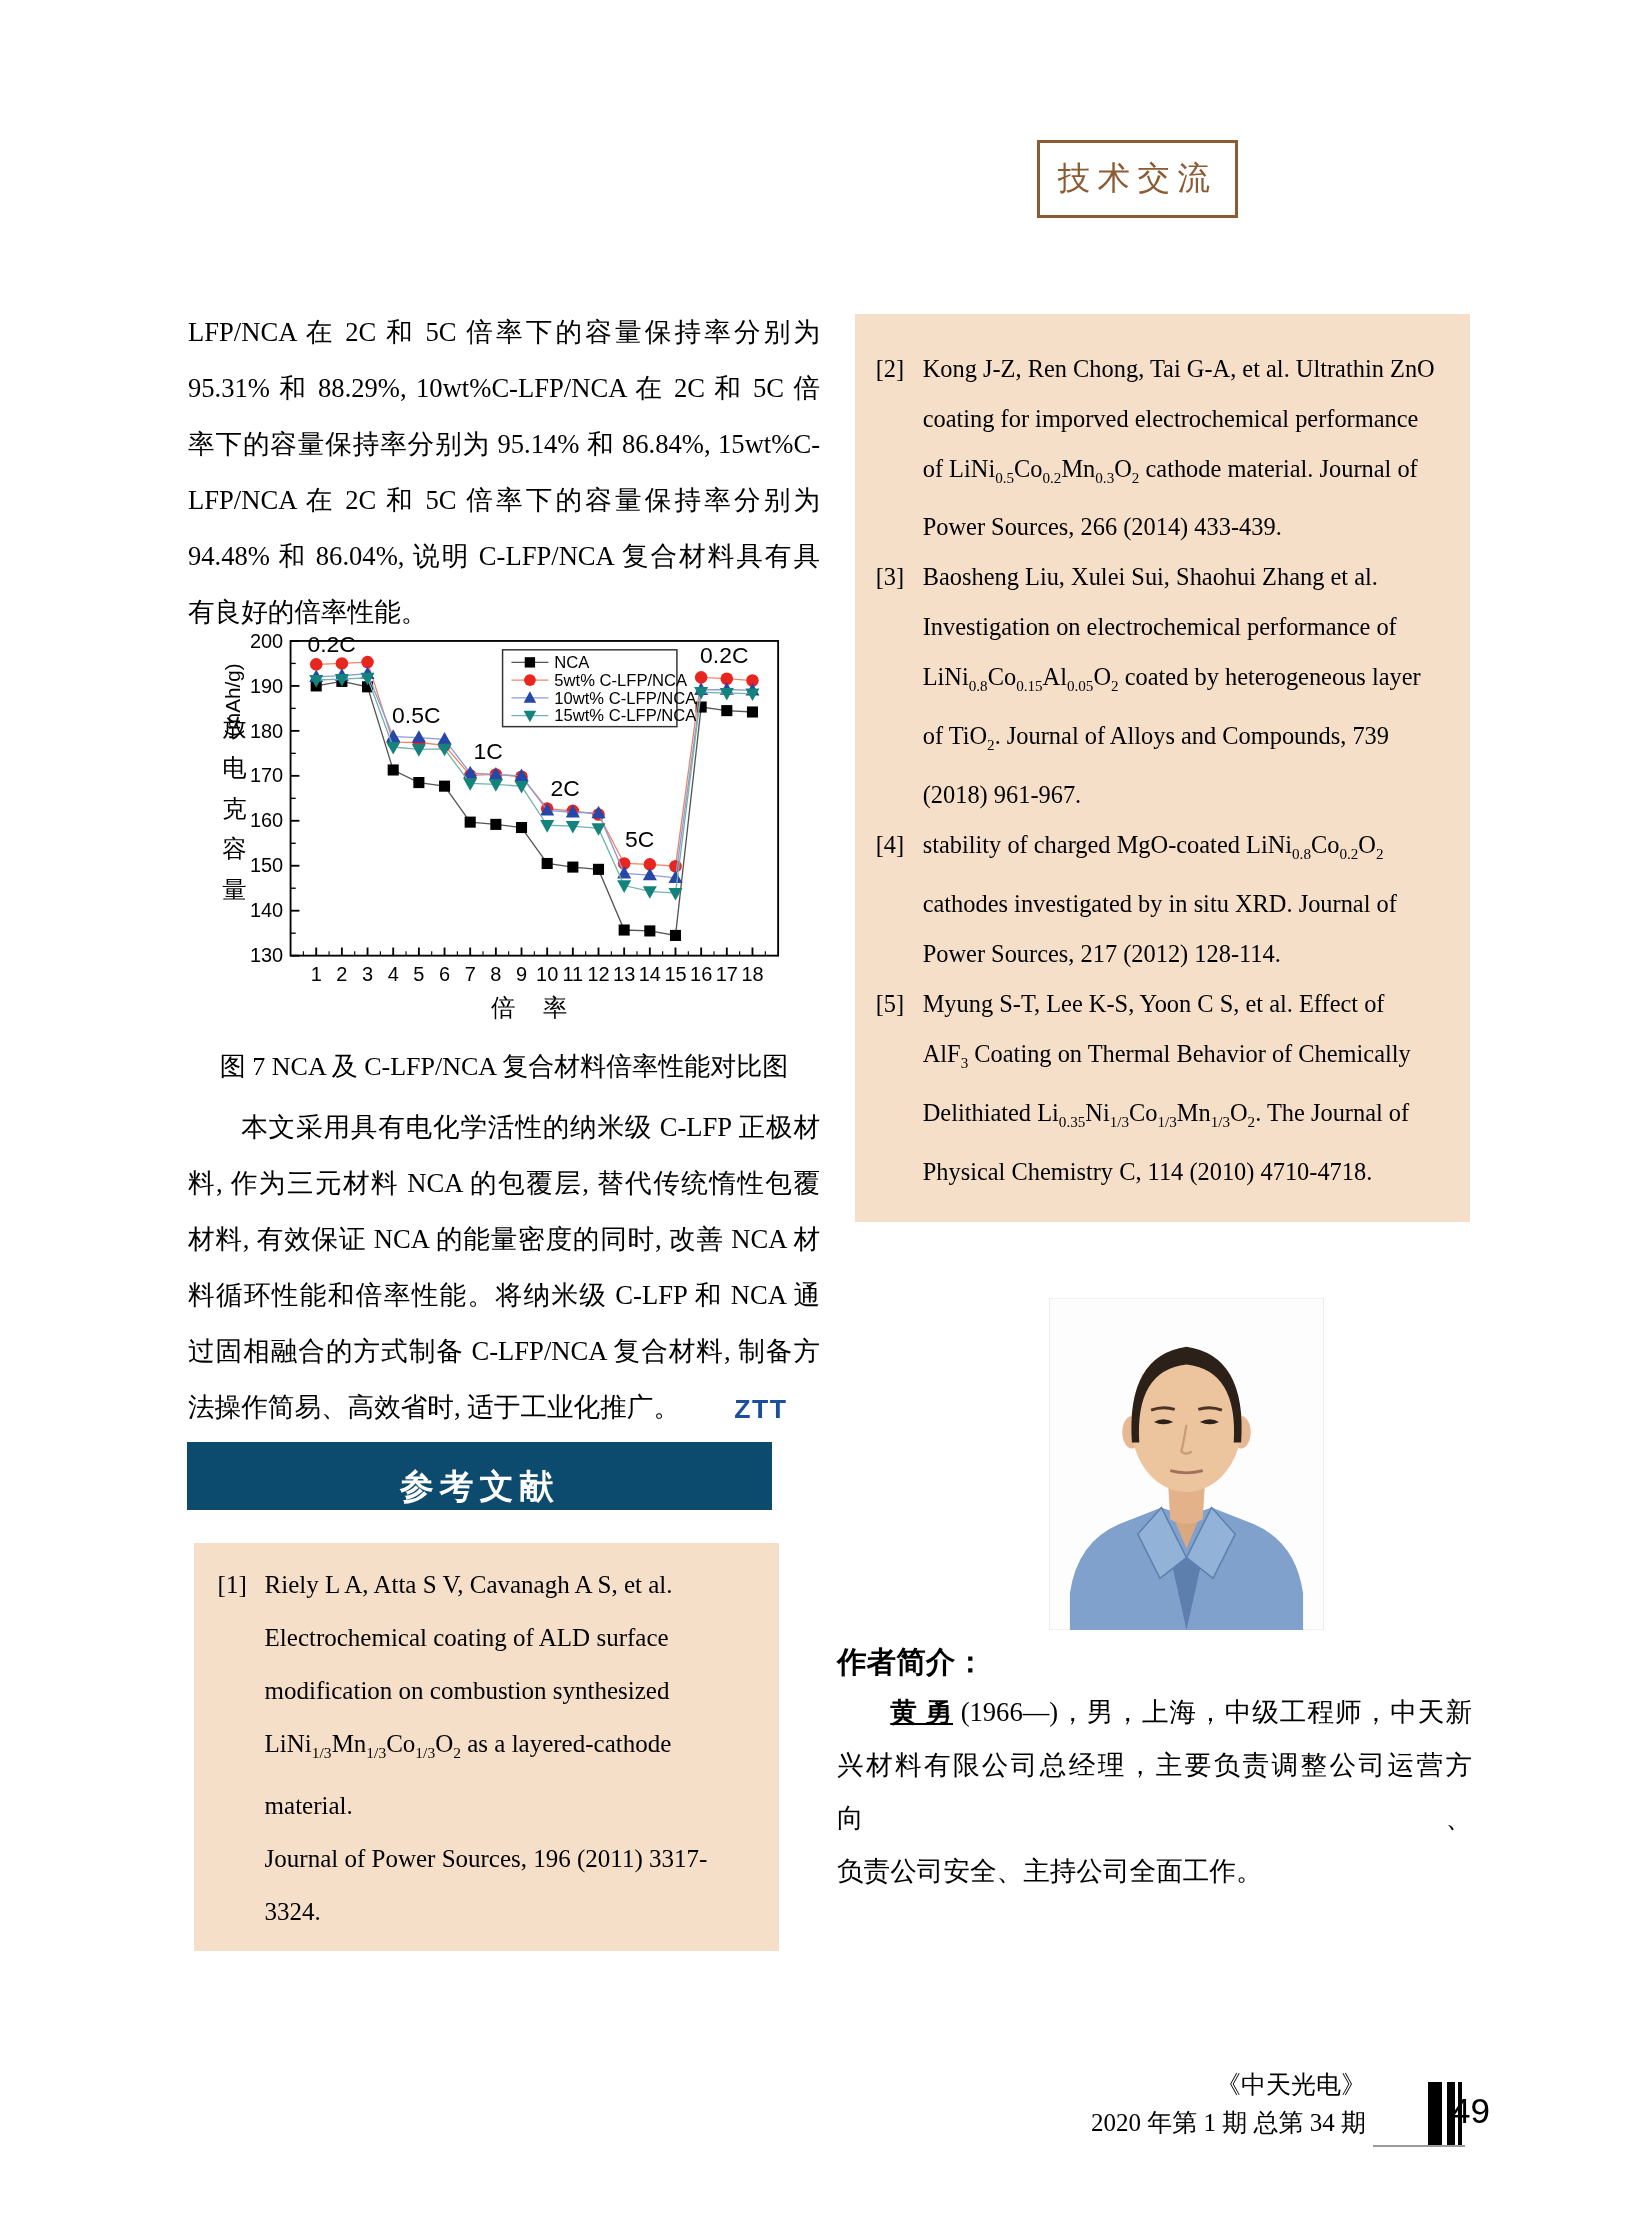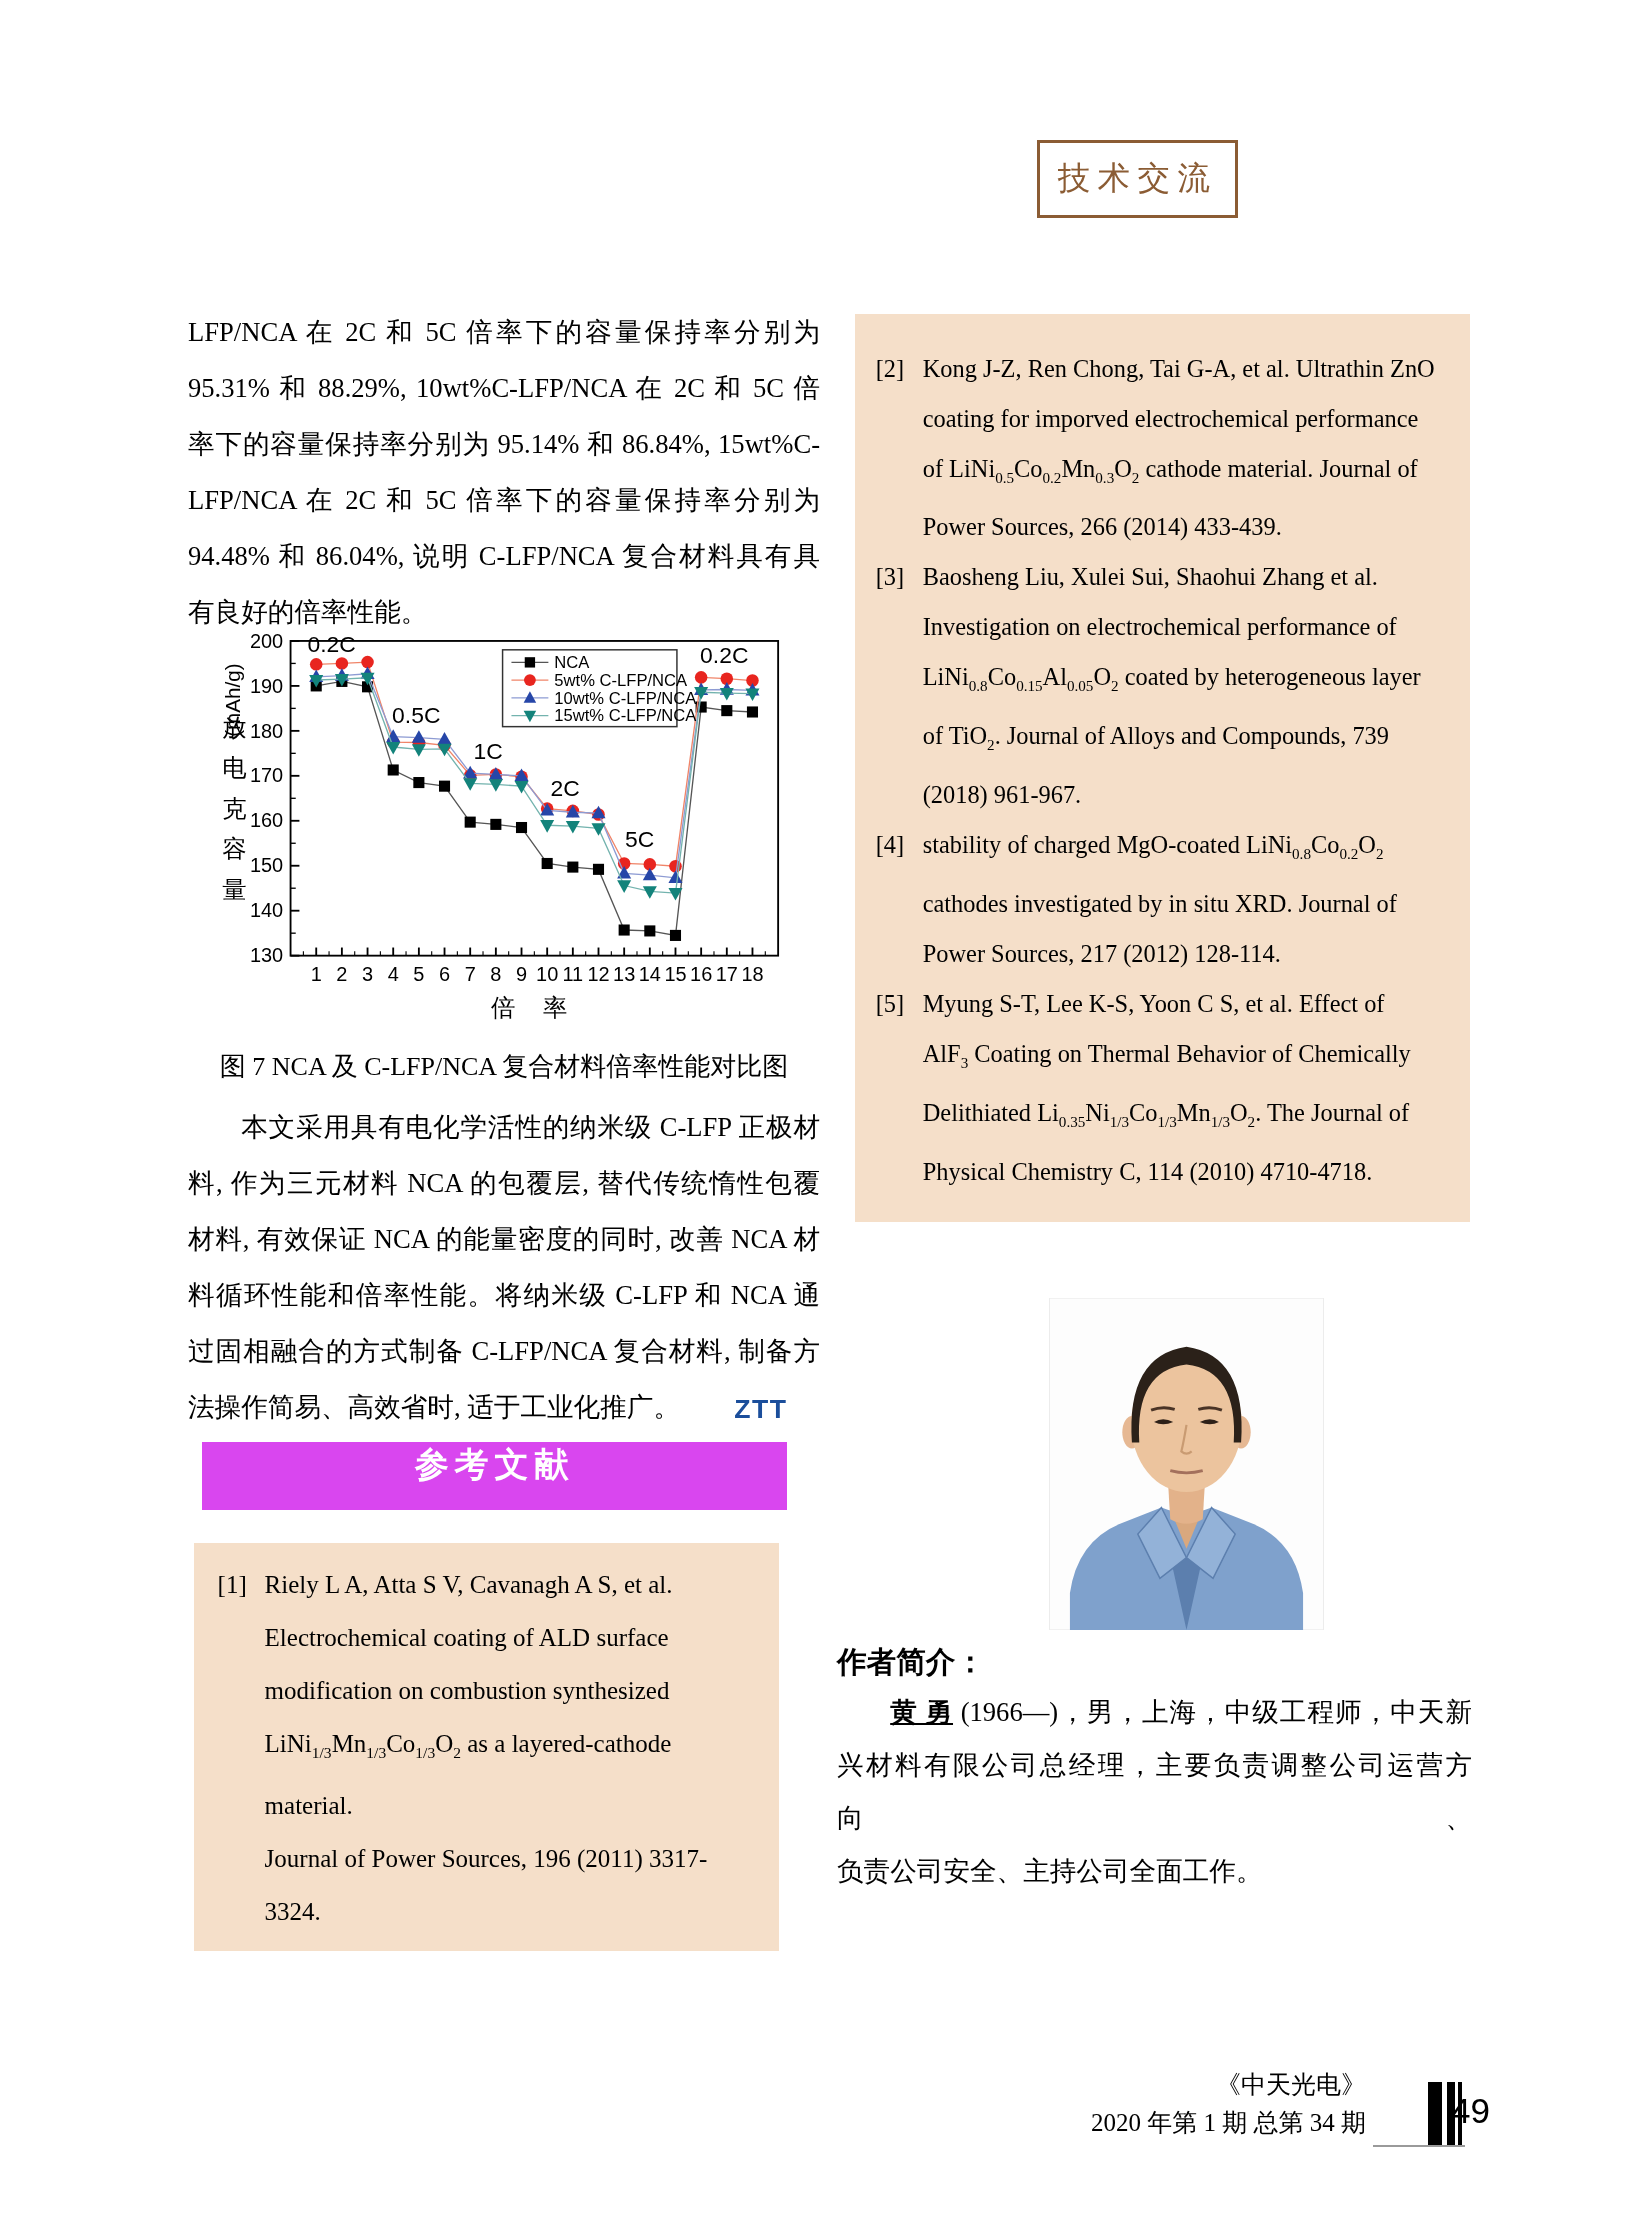--- a/index.html
+++ b/index.html
@@ -36,22 +36,22 @@
   }
   .ztt{
     position:absolute; right:32.5px; bottom:10.3px;
     font-family:"Liberation Sans","DejaVu Sans",sans-serif;
     font-weight:800; font-size:26.6px; letter-spacing:1.5px; color:#1b4e9b;
   }
   
   .chart-wrap{position:absolute; left:196px; top:632px; width:591px; height:405px;}
   
   .ref-heading{
-    position:absolute; left:202px; top:1442px; width:585px; height:68px;
-    background:#d946ef; color:#fff; display:flex; align-items:flex-start; justify-content:center;
+    position:absolute; left:187px; top:1442px; width:585px; height:68px;
+    background:#0c4a6e; color:#fff; display:flex; align-items:flex-end; justify-content:center;
     font-size:34px; font-weight:bold; letter-spacing:5.9px;
   }
   .ref-box{background:#f5dfc9; position:absolute; box-sizing:border-box;}
   #ref-box-left{left:194px; top:1543px; width:585px; padding:14.8px 19px 13.3px 23.6px;}
   #ref-box-right{left:855px; top:314px; width:615px; padding:29.6px 22px 25px 20.7px;}
   .ref-row{display:flex; align-items:flex-start;}
   .ref-num{flex:none; width:47px; font-size:24.4px;}
   .ref-body{flex:1; font-size:24.4px;}
   #ref-box-left .ref-num, #ref-box-left .ref-body{font-size:25px; line-height:53px;}
   #ref-box-right .ref-num, #ref-box-right .ref-body{line-height:50px;}

